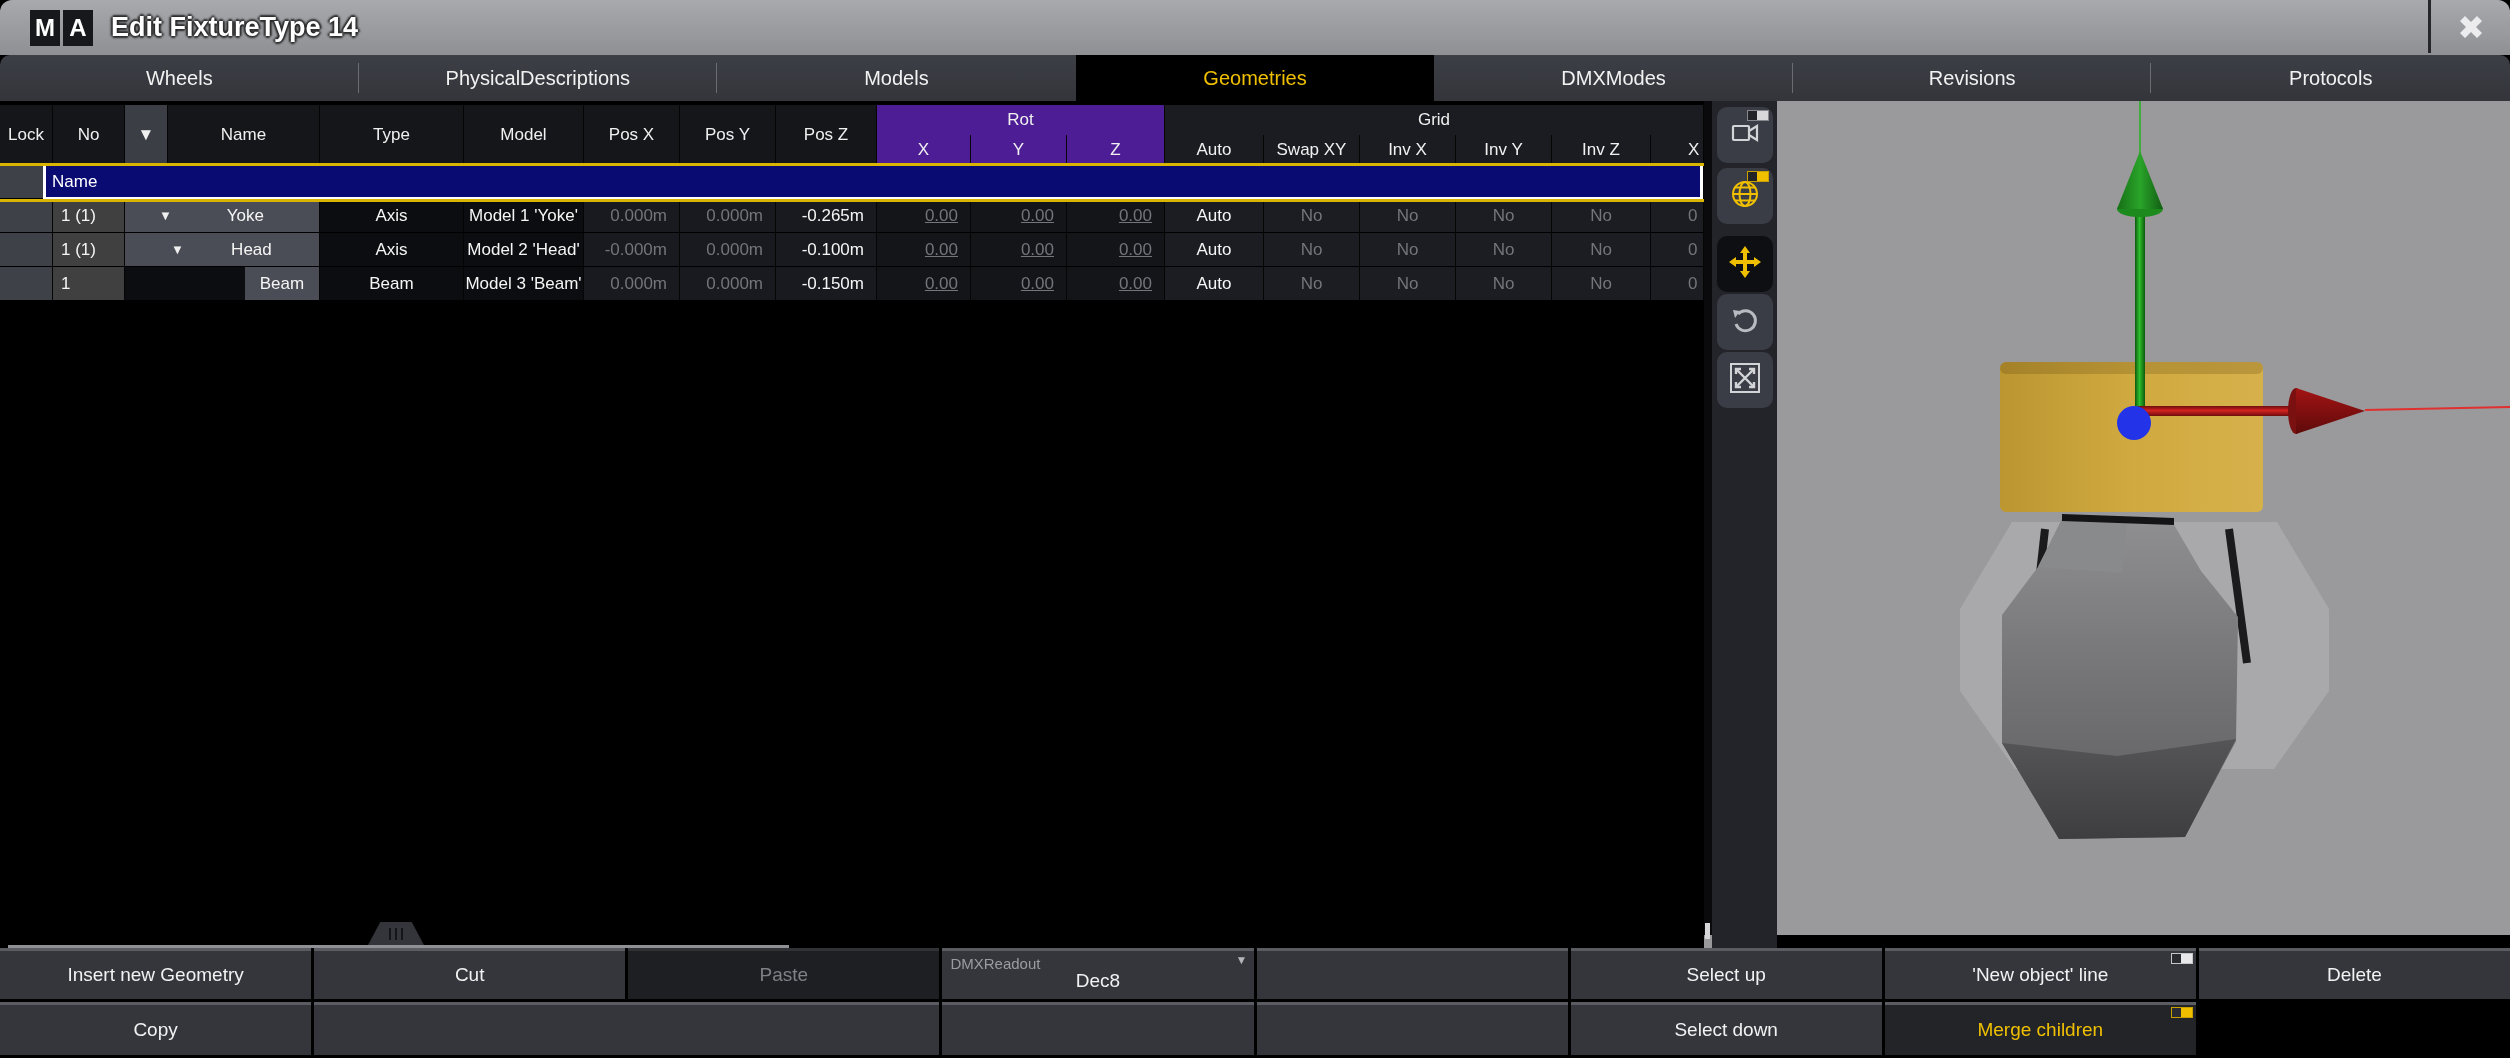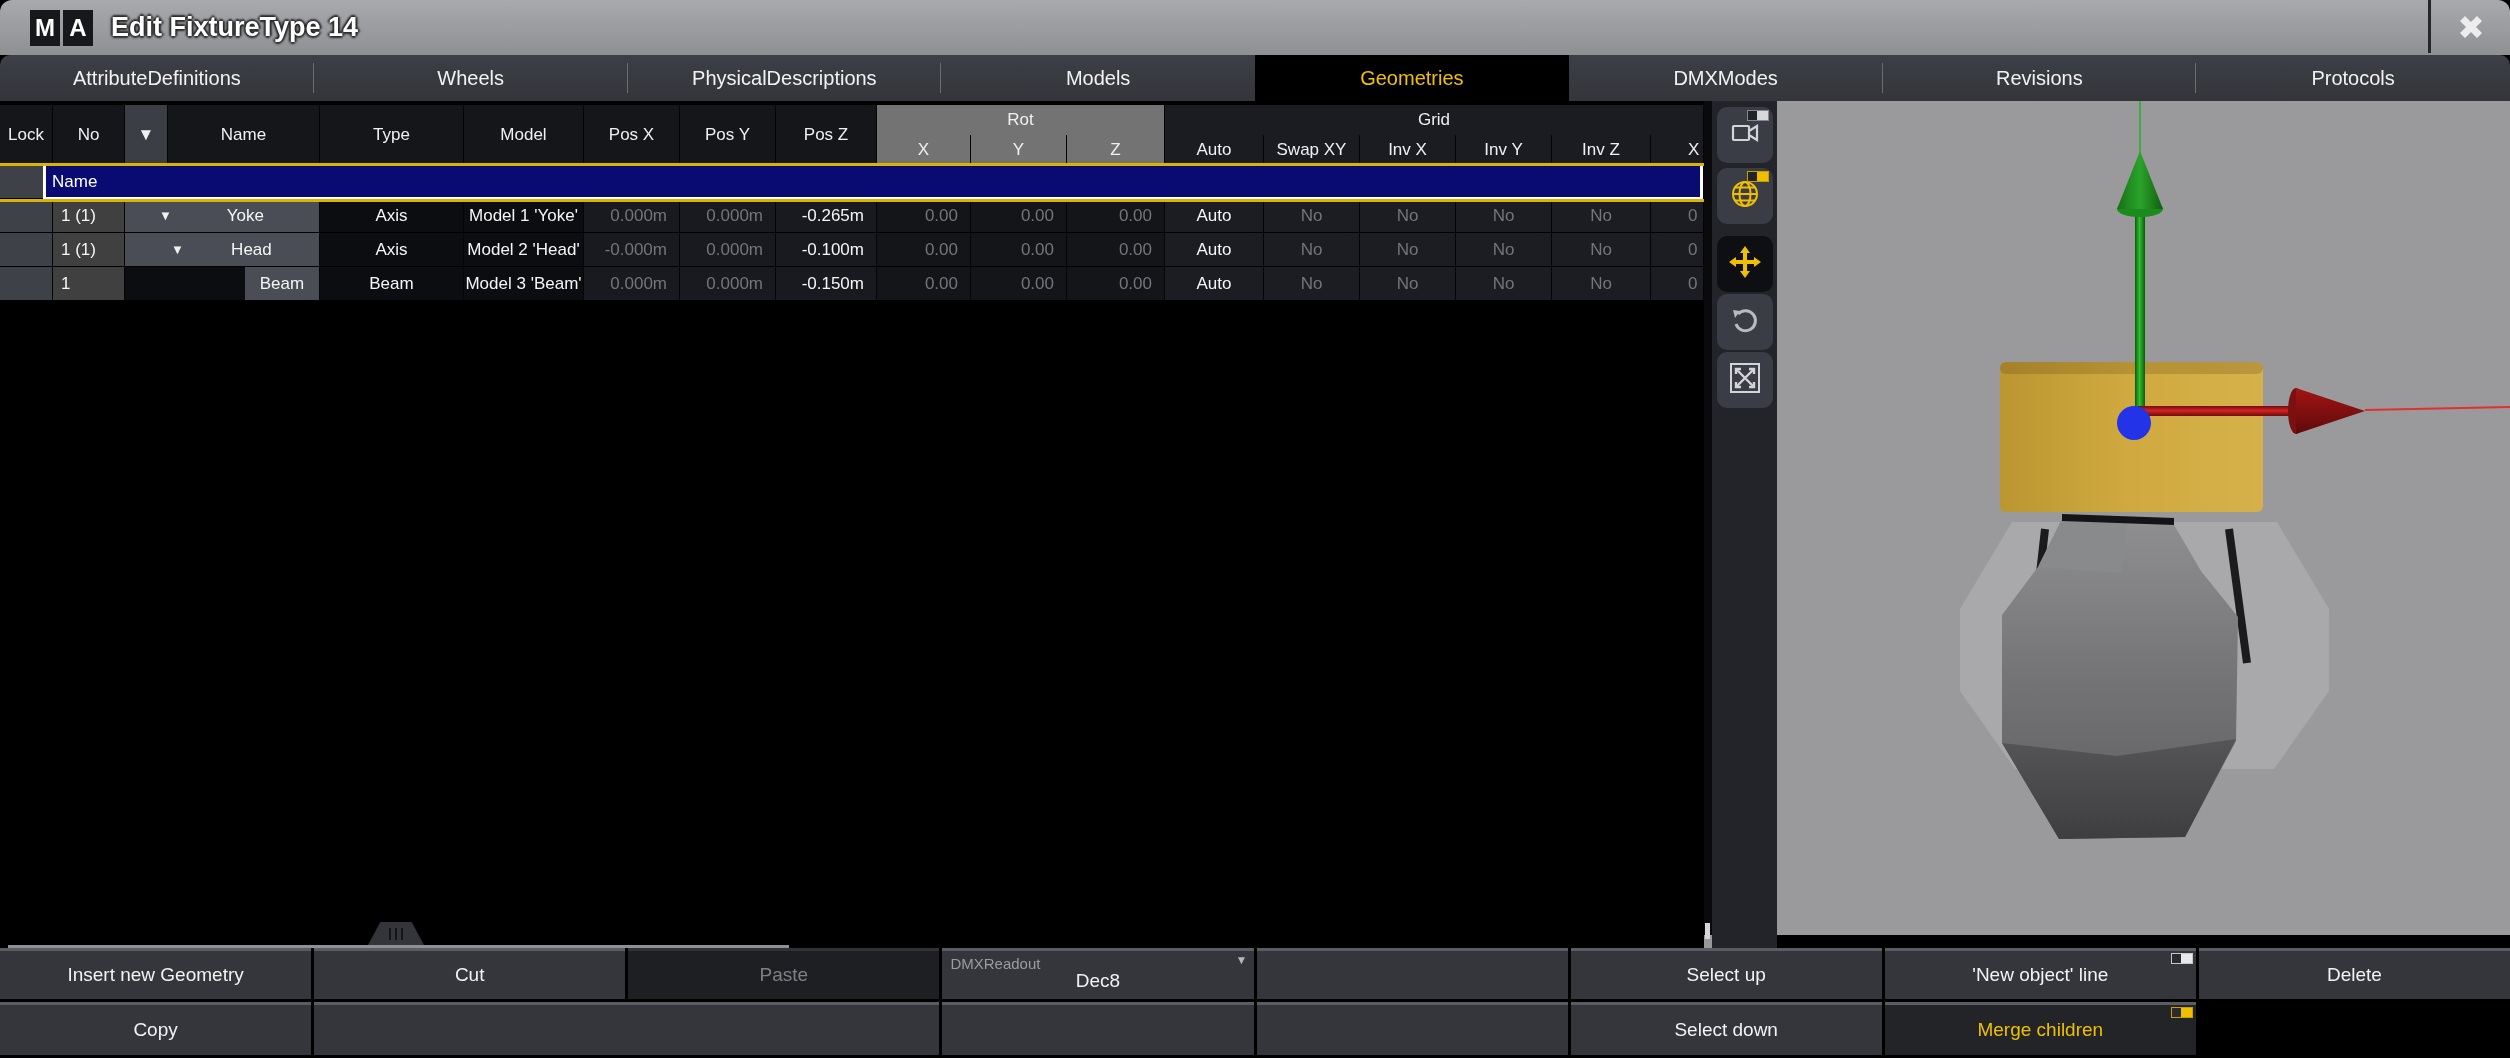--- a/index.html
+++ b/index.html
@@ -34,36 +34,36 @@
   .content{ position:absolute; left:0; top:101px; width:2510px; height:847px; background:#000; }
 
   
   .tgrid{ display:grid;
     grid-template-columns:53px 72px 43px 152px 144px 120px 96px 96px 101px 94px 96px 98px 99px 96px 96px 96px 99px 53px; }
   .thead{ position:absolute; left:0; top:4px; width:1704px; height:60px;
     grid-auto-rows:30px; background:#15161a; color:#f0f0f0; font-size:17px; }
   .th{ display:flex; align-items:center; justify-content:center; border-right:1px solid #050506; }
   .th.span2{ grid-row:1/3; }
   .th.caret-h{ background:#3b3e45; }
-  .th.rot-h{ background:#737373; }
+  .th.rot-h{ background:#4c1d95; }
   .th.grid-h{ background:#1b1c21; }
   .th.group{ border-bottom:none; }
   .th.cut-h{ overflow:hidden; justify-content:flex-start; }
   .th.cut-h span{ position:relative; left:37px; }
 
   .tbody{ position:absolute; left:0; top:64px; width:1704px; }
   .trow{ height:34px; border-bottom:1px solid #000; font-size:17px; color:#f5f5f5; position:relative; }
   .td{ display:flex; align-items:center; border-right:1px solid #050506; overflow:hidden;
     background:#0c0d10; }
   .td.lock{ background:#3e4147; }
   .td.no{ padding-left:8px; background:#404040; }
   .td.ctr{ justify-content:center; }
   .td.rt{ justify-content:flex-end; padding-right:12px; }
   .td.posc{ background:#191a1f; }
-  .td.rotc{ background:#141519; }
+  .td.rotc{ background:#141519;text-decoration:underline; }
   .td.gridc{ background:#1c1d22; }
   .td.cutc{ background:#1c1d22; position:relative; }
   .td.cutc span{ position:relative; left:37px; }
   .dim{ color:#73757b; }
 
   .namewrap{ grid-column:3/5; display:flex; align-items:center; background:#0c0d10;
     border-right:1px solid #050506; position:relative; }
   .caretcell{ display:flex; align-items:center; justify-content:center; background:#0c0d10;
     border-right:1px solid #050506; font-size:13px; color:#e8e8e8; }
   .editbox{ position:absolute; left:43px; right:1px; top:-2px; bottom:-2px;
@@ -137,21 +137,20 @@
   <div class="closebtn">
     <span>
       <svg width="38" height="38" viewBox="0 0 38 38">
           <path d="M8 13 L13 8 L19 14 L25 8 L30 13 L24 19 L30 25 L25 30 L19 24 L13 30 L8 25 L14 19 Z" fill="#ececee"></path>
         </svg>
     </span>
   </div>
 </div>
 
 <div class="tabs">
-  <div class="tab divider">AttributeDefinitions</div>
   <div class="tab divider">Wheels</div>
   <div class="tab divider">PhysicalDescriptions</div>
   <div class="tab">Models</div>
   <div class="tab active">Geometries</div>
   <div class="tab divider">DMXModes</div>
   <div class="tab divider">Revisions</div>
   <div class="tab">Protocols</div>
 </div>
 
 <div class="content">

